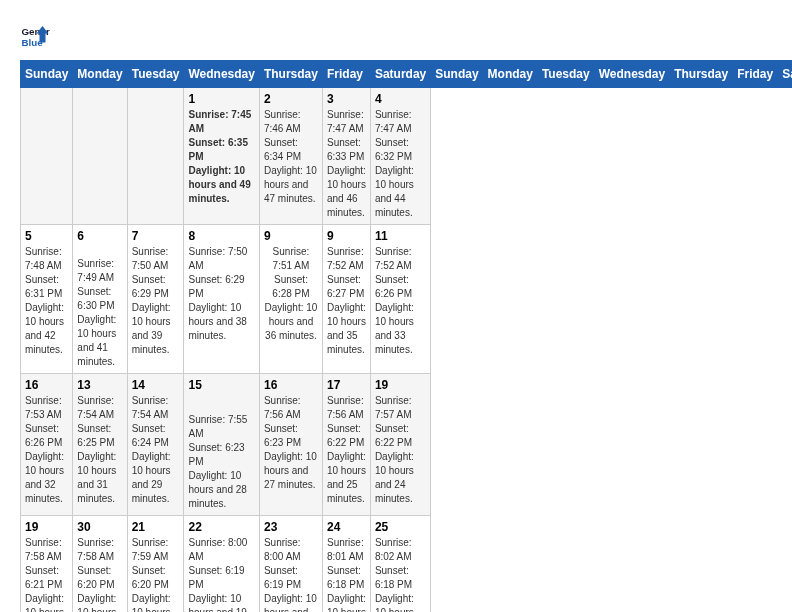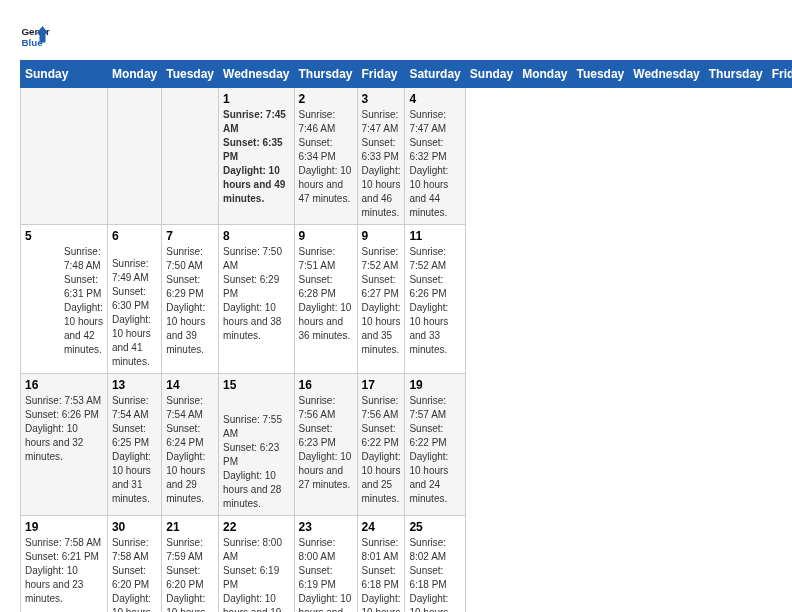--- a/index.html
+++ b/index.html
@@ -139,21 +139,21 @@
         <td>
           <span class="day-number">4</span>
           <div class="cell-content" style="white-space: pre-line;">Sunrise: 7:47 AM
 Sunset: 6:32 PM
 Daylight: 10 hours and 44 minutes.</div>
         </td>
       </tr>
       <tr>
         <td>
           <span class="day-number">5</span>
-          <div class="cell-content" style="white-space: pre-line; margin-left: 39px;">Sunrise: 7:48 AM
+          <div class="cell-content" style="white-space: pre-line;">Sunrise: 7:48 AM
 Sunset: 6:31 PM
 Daylight: 10 hours and 42 minutes.</div>
         </td>
         <td>
           <span class="day-number">6</span>
           <div class="cell-content" style="white-space: pre-line; margin-top: 14px;">Sunrise: 7:49 AM
 Sunset: 6:30 PM
 Daylight: 10 hours and 41 minutes.</div>
         </td>
         <td>
@@ -163,21 +163,21 @@
 Daylight: 10 hours and 39 minutes.</div>
         </td>
         <td>
           <span class="day-number">8</span>
           <div class="cell-content" style="white-space: pre-line;">Sunrise: 7:50 AM
 Sunset: 6:29 PM
 Daylight: 10 hours and 38 minutes.</div>
         </td>
         <td>
           <span class="day-number">9</span>
-          <div class="cell-content" style="white-space: pre-line;">Sunrise: 7:51 AM
+          <div class="cell-content" style="white-space: pre-line; text-align: center;">Sunrise: 7:51 AM
 Sunset: 6:28 PM
 Daylight: 10 hours and 36 minutes.</div>
         </td>
         <td>
           <span class="day-number">9</span>
           <div class="cell-content" style="white-space: pre-line;">Sunrise: 7:52 AM
 Sunset: 6:27 PM
 Daylight: 10 hours and 35 minutes.</div>
         </td>
         <td>

